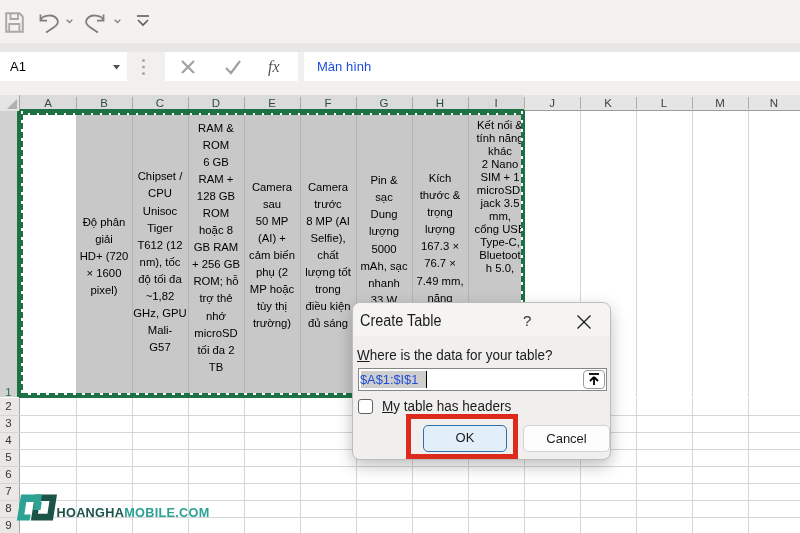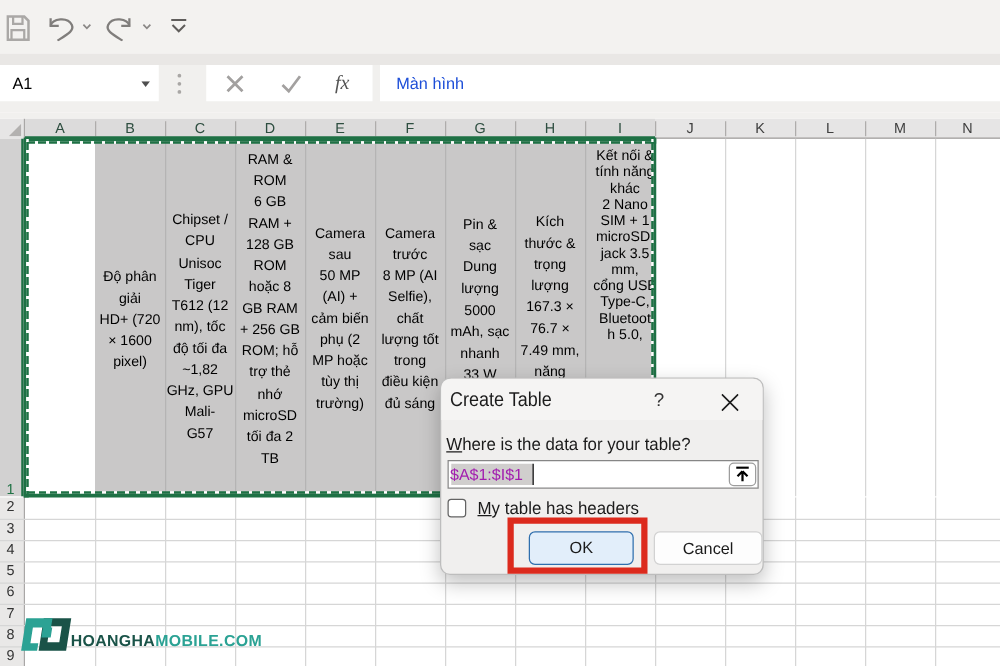--- a/index.html
+++ b/index.html
@@ -212,21 +212,21 @@
   <div class="abs" style="left:0;top:0;width:257px;height:33px;background:#f5f4f3;border-radius:8px 8px 0 0;"></div>
   <div class="abs" style="left:7px;top:9px;font-size:16px;color:#1b1b1b;transform:scaleX(0.9);transform-origin:0 0;white-space:nowrap;">Create Table</div>
   <div class="abs" style="left:170px;top:9px;font-size:15px;color:#333;">?</div>
   <svg class="abs" style="left:224px;top:12px" width="14" height="14" viewBox="0 0 14 14">
     <path d="M0.5 0.5 L13.5 13.5 M13.5 0.5 L0.5 13.5" stroke="#1b1b1b" stroke-width="1.3"></path>
   </svg>
   <div class="abs" style="left:4px;top:44px;font-size:14px;color:#1b1b1b;transform:scaleX(0.962);transform-origin:0 0;white-space:nowrap;"><span style="text-decoration:underline;">W</span>here is the data for your table?</div>
 
   <div class="abs" style="left:5px;top:65px;width:249px;height:23px;background:#fff;border:1px solid #868686;box-sizing:border-box;"></div>
   <div class="abs" style="left:8px;top:68px;width:65px;height:17px;background:#d0cecd;"></div>
-  <div class="abs" style="left:7px;top:65px;height:23px;line-height:23px;font-size:12.8px;color:#a21caf;">$A$1:$I$1</div>
+  <div class="abs" style="left:7px;top:65px;height:23px;line-height:23px;font-size:12.8px;color:#1d4ed8;">$A$1:$I$1</div>
   <div class="abs" style="left:72.5px;top:68px;width:1.5px;height:17px;background:#000;"></div>
 
   <div class="abs" style="left:230px;top:67px;width:22px;height:19px;background:#fff;border:1px solid #9d9d9d;border-radius:4px;box-sizing:border-box;"></div>
   <svg class="abs" style="left:235px;top:70px" width="12" height="13" viewBox="0 0 12 13">
     <path d="M1 1 H11" stroke="#000" stroke-width="1.8"></path>
     <path d="M6 12 V4 M6 4 L2 8 M6 4 L10 8" stroke="#000" stroke-width="1.8" fill="none"></path>
   </svg>
 
   <div class="abs" style="left:5px;top:96px;width:15px;height:15px;background:#fff;border:1.5px solid #636363;border-radius:3px;box-sizing:border-box;"></div>
   <div class="abs" style="left:28.5px;top:95px;font-size:14px;color:#1b1b1b;transform:scaleX(0.965);transform-origin:0 0;white-space:nowrap;"><span style="text-decoration:underline;">M</span>y table has headers</div>

